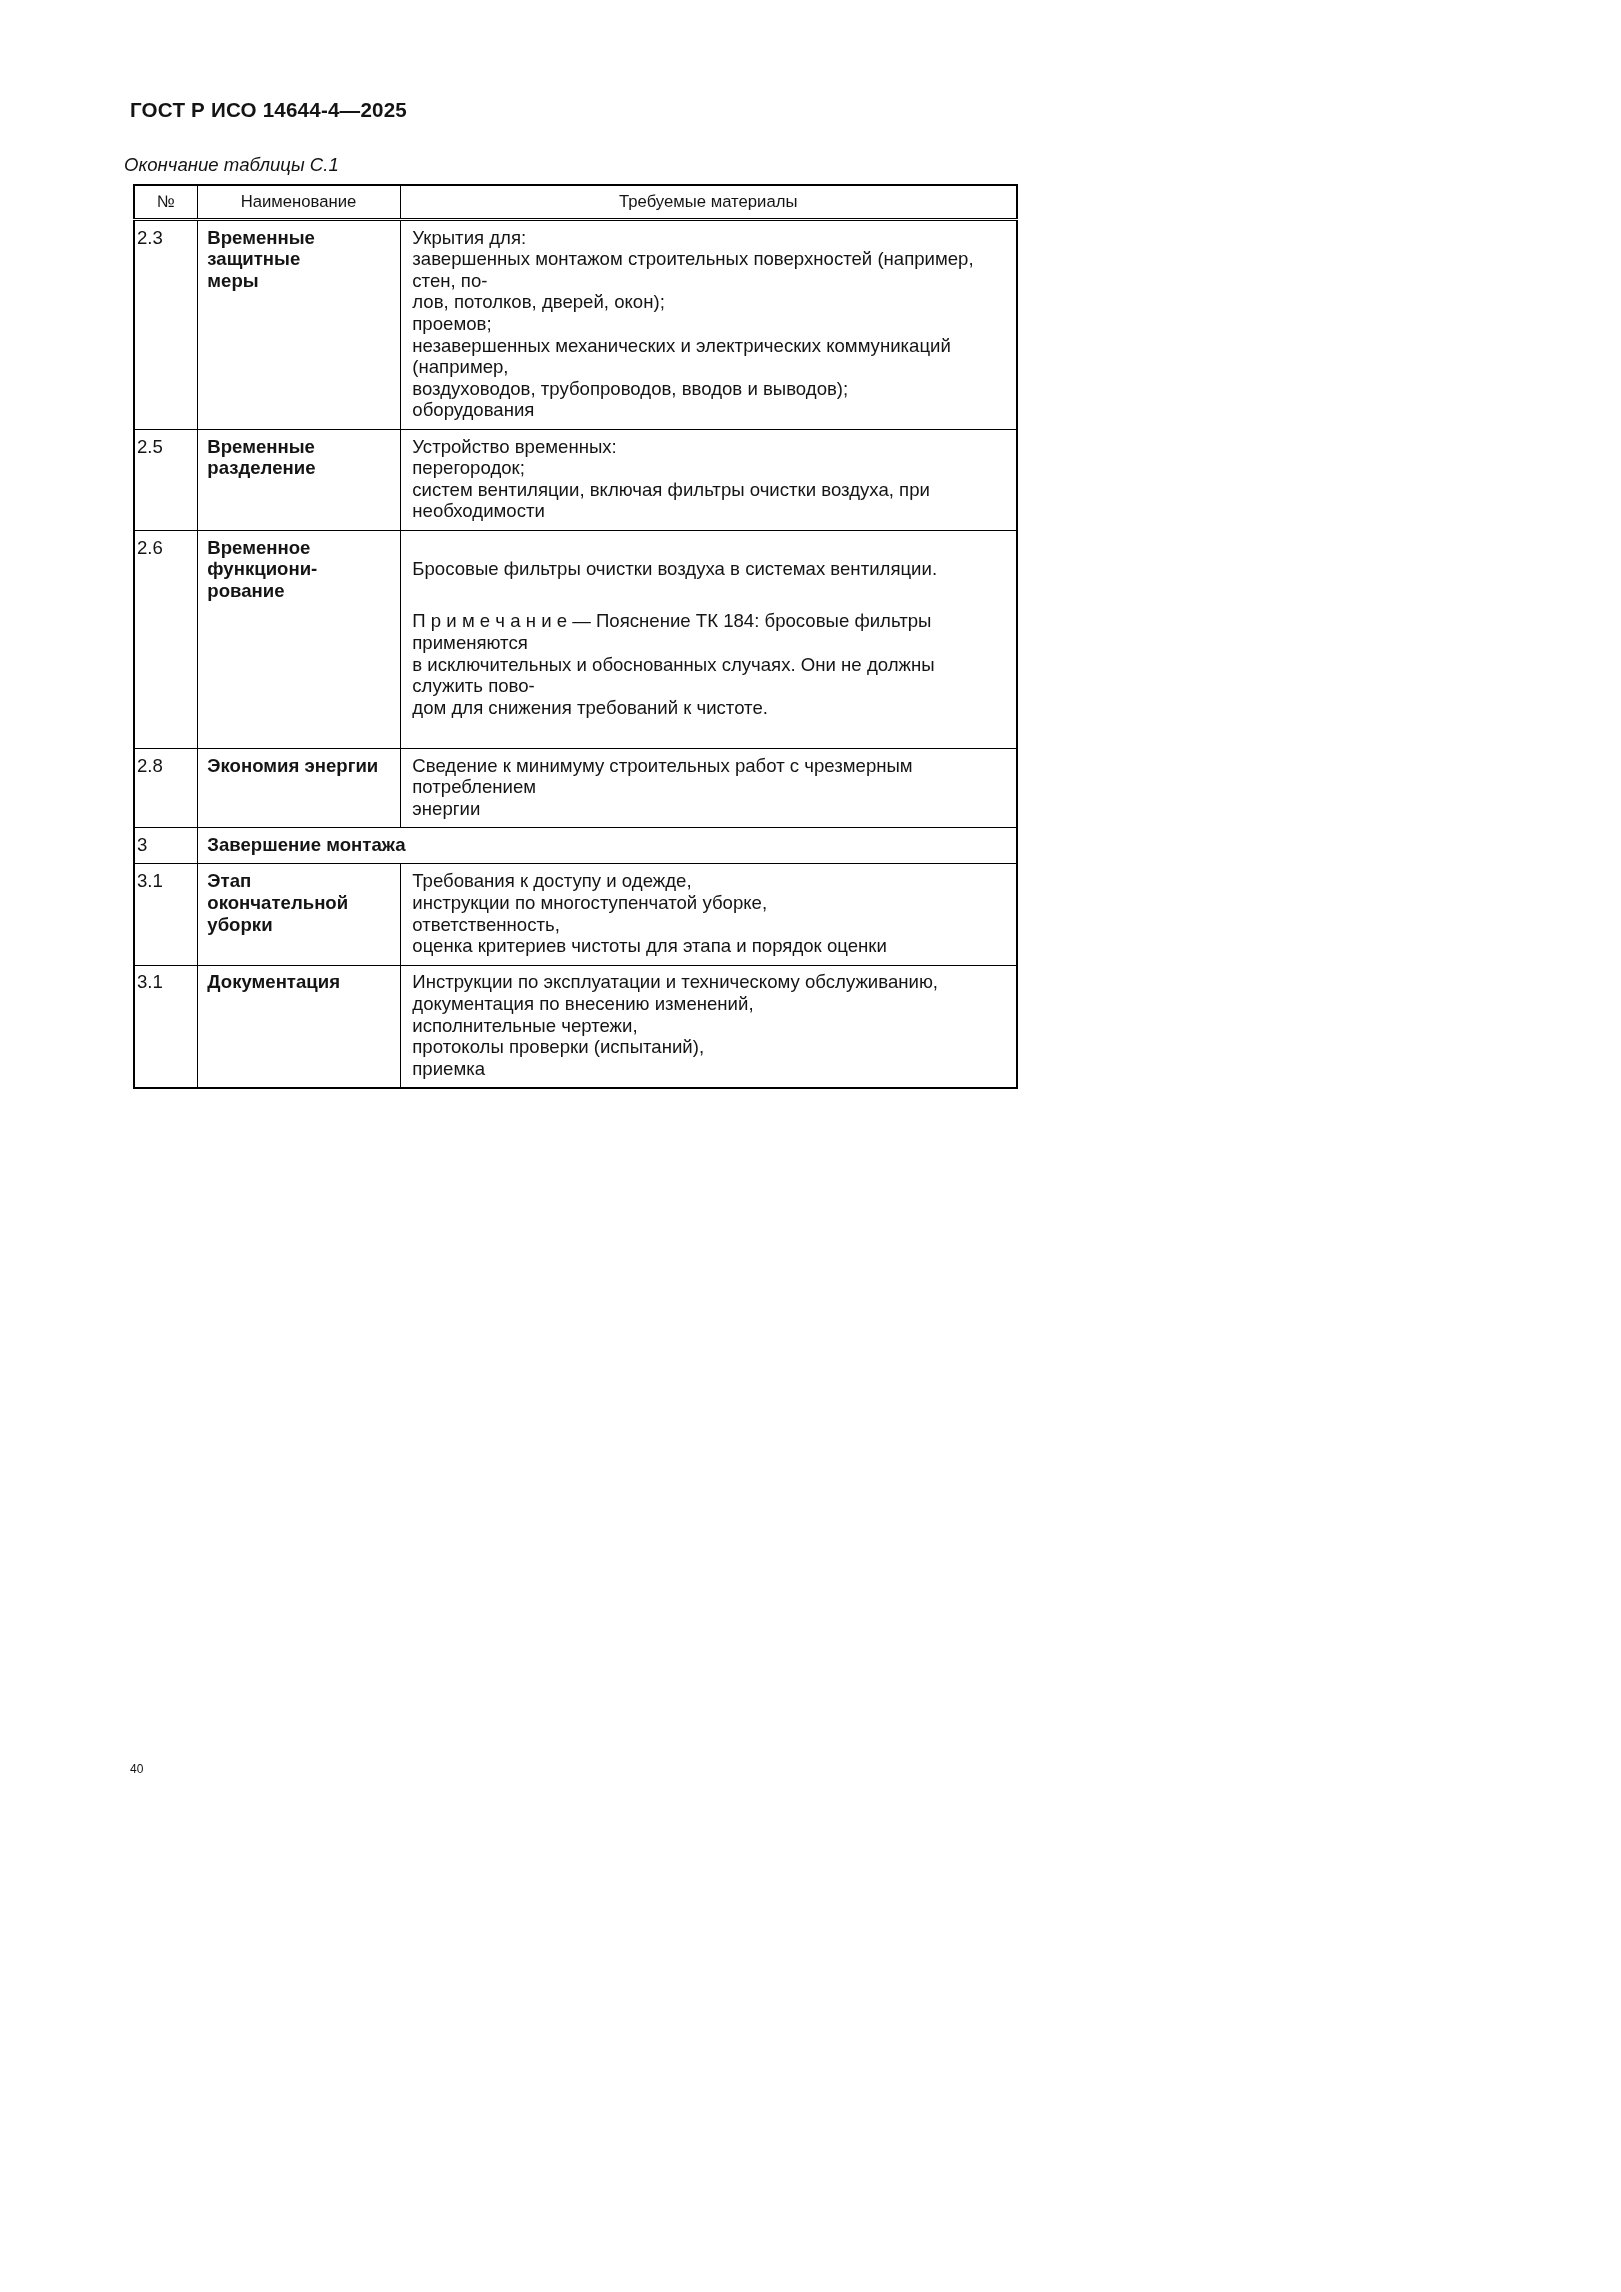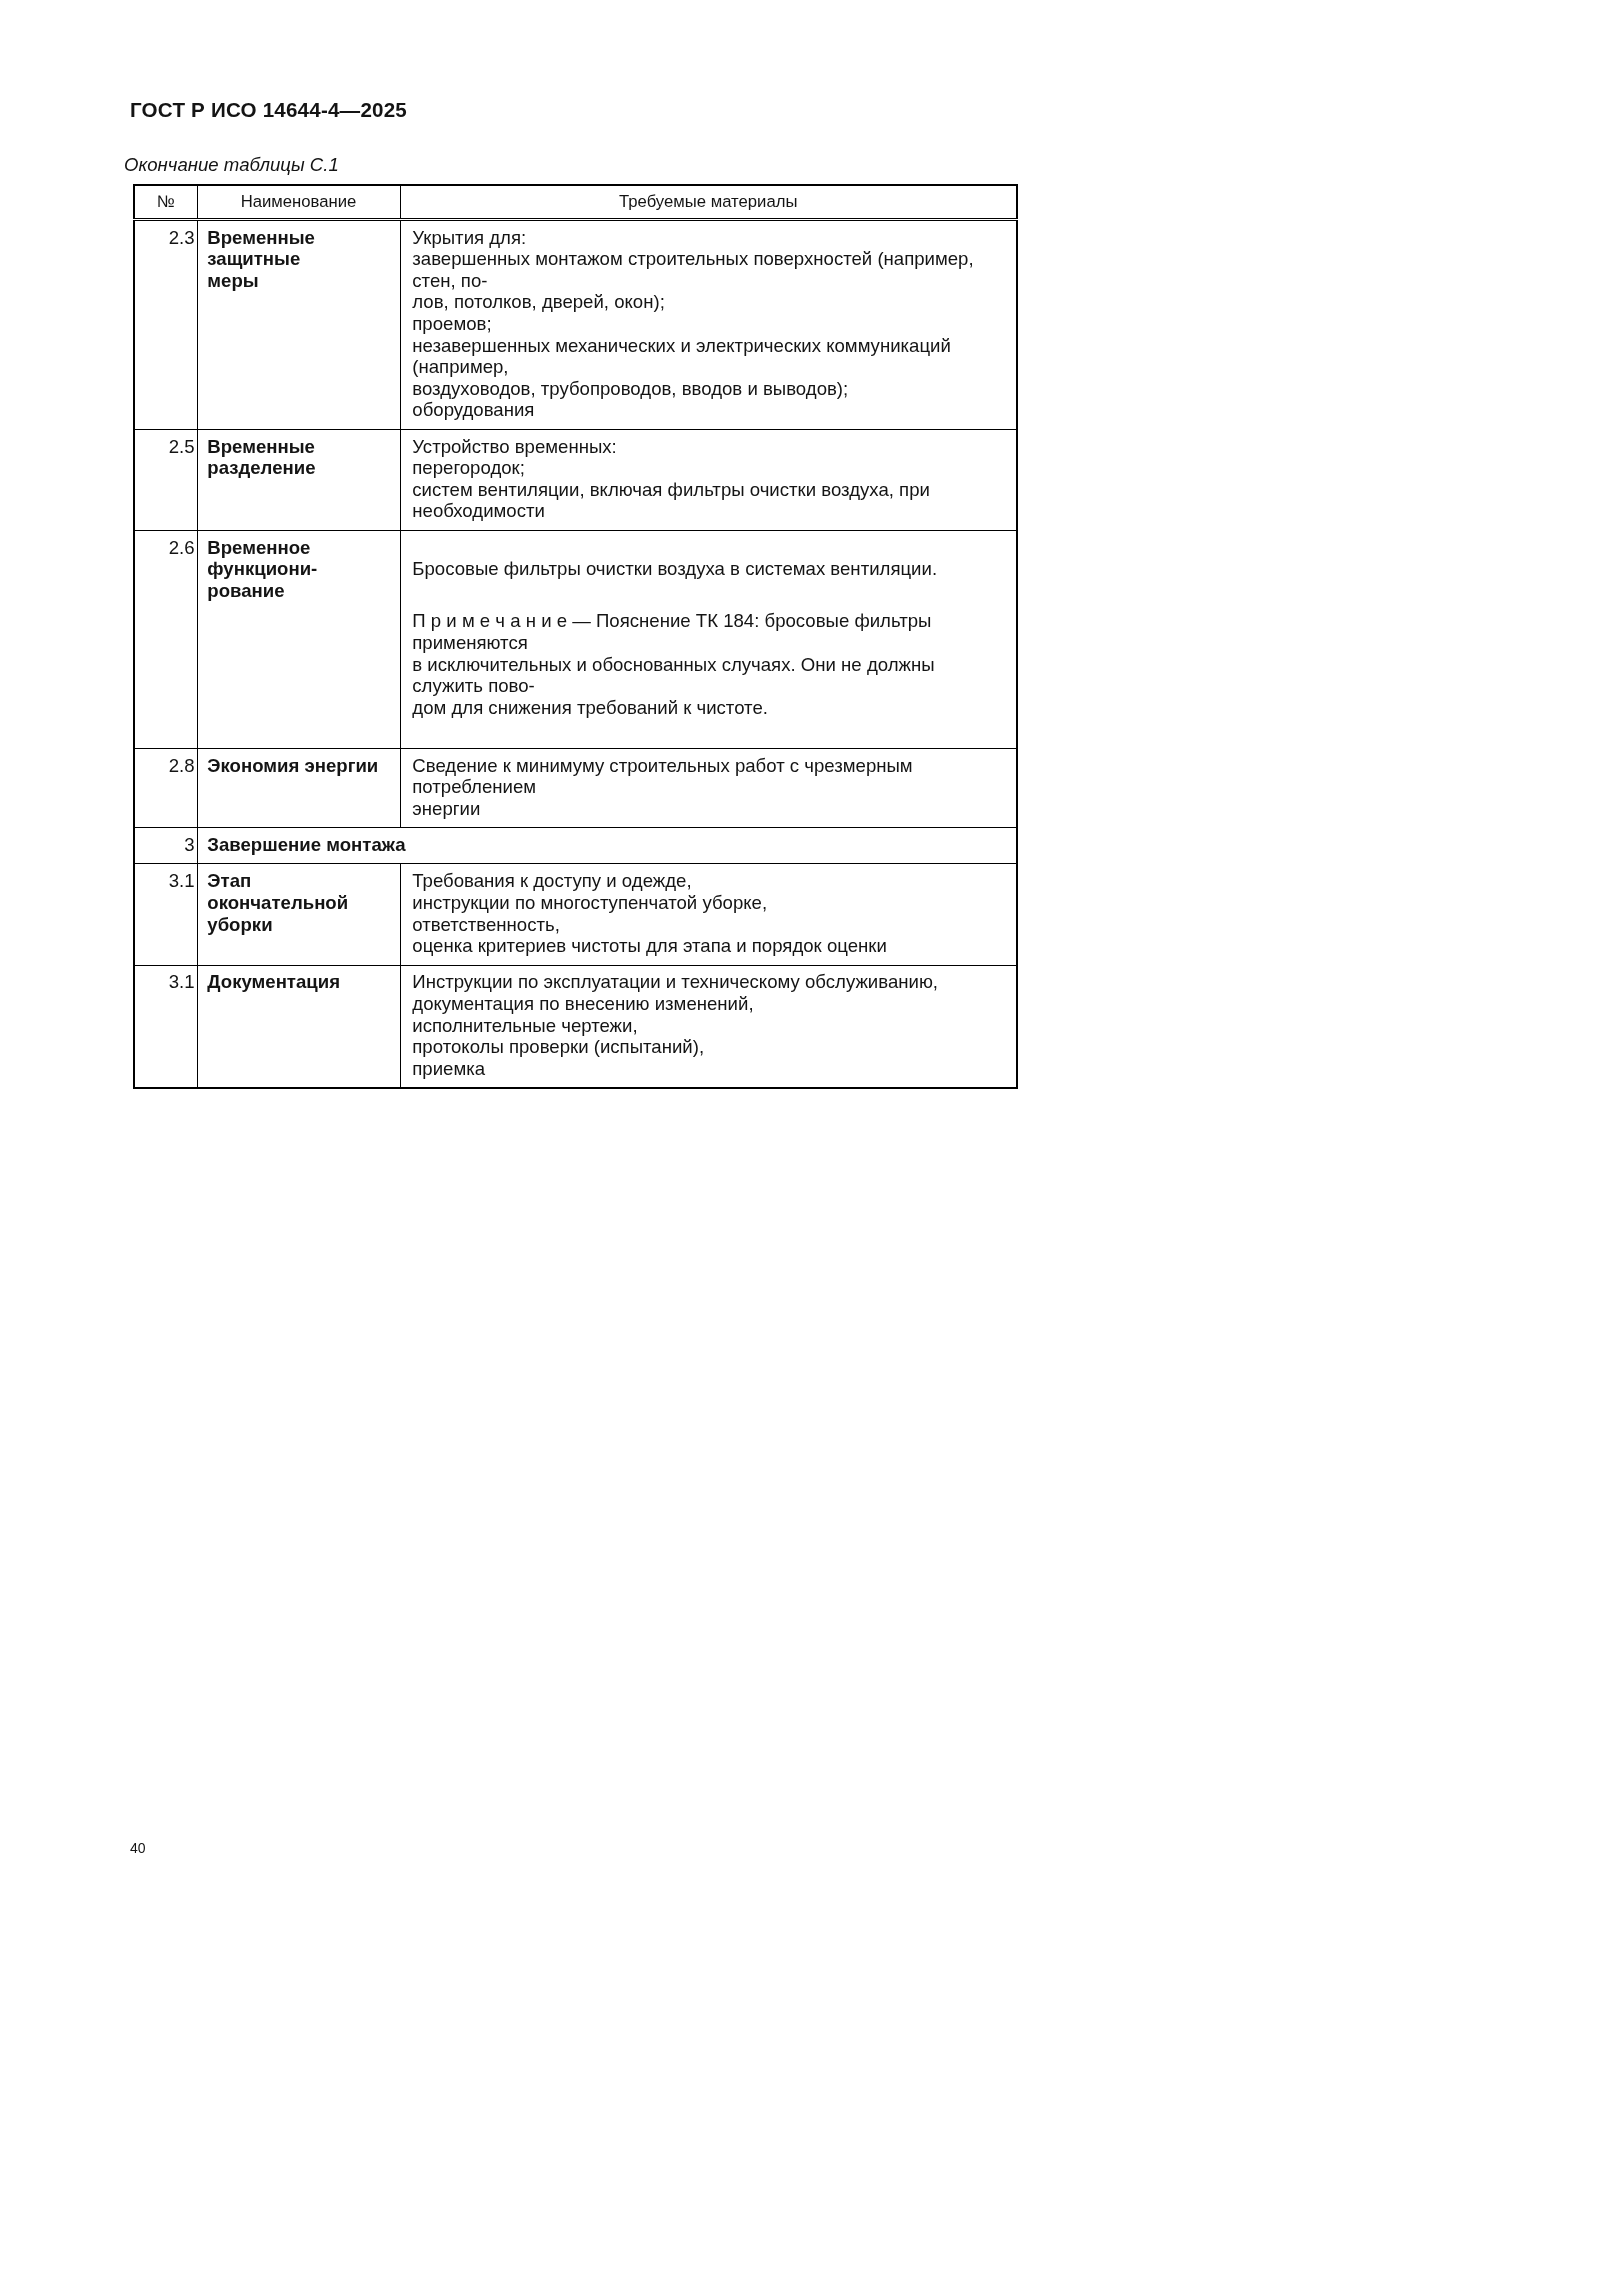--- a/index.html
+++ b/index.html
@@ -54,35 +54,35 @@
   }
   table.gost-table td {
     border: 1px solid #000;
     vertical-align: top;
     font-size: 18.6px;
     line-height: 21.6px;
     padding: 5.9px 9.8px 7.8px 11.8px;
     white-space: pre-line;
   }
   table.gost-table td.num {
-    text-align: right;
+    text-align: left;
     padding: 5.9px 2px;
   }
   table.gost-table td.name {
     padding-left: 9.8px;
     font-weight: bold;
   }
   .note {
     margin-top: 8.8px;
   }
   .page-number {
     position: absolute;
     left: 130px;
-    top: 1840px;
-    font-size: 14px;
+    top: 1762px;
+    font-size: 12px;
   }
 </style>
 </head>
 <body>
 
 <div class="page">
 
   <div class="doc-header">ГОСТ Р ИСО 14644-4—2025</div>
 
   <div class="table-caption">Окончание таблицы С.1</div>

